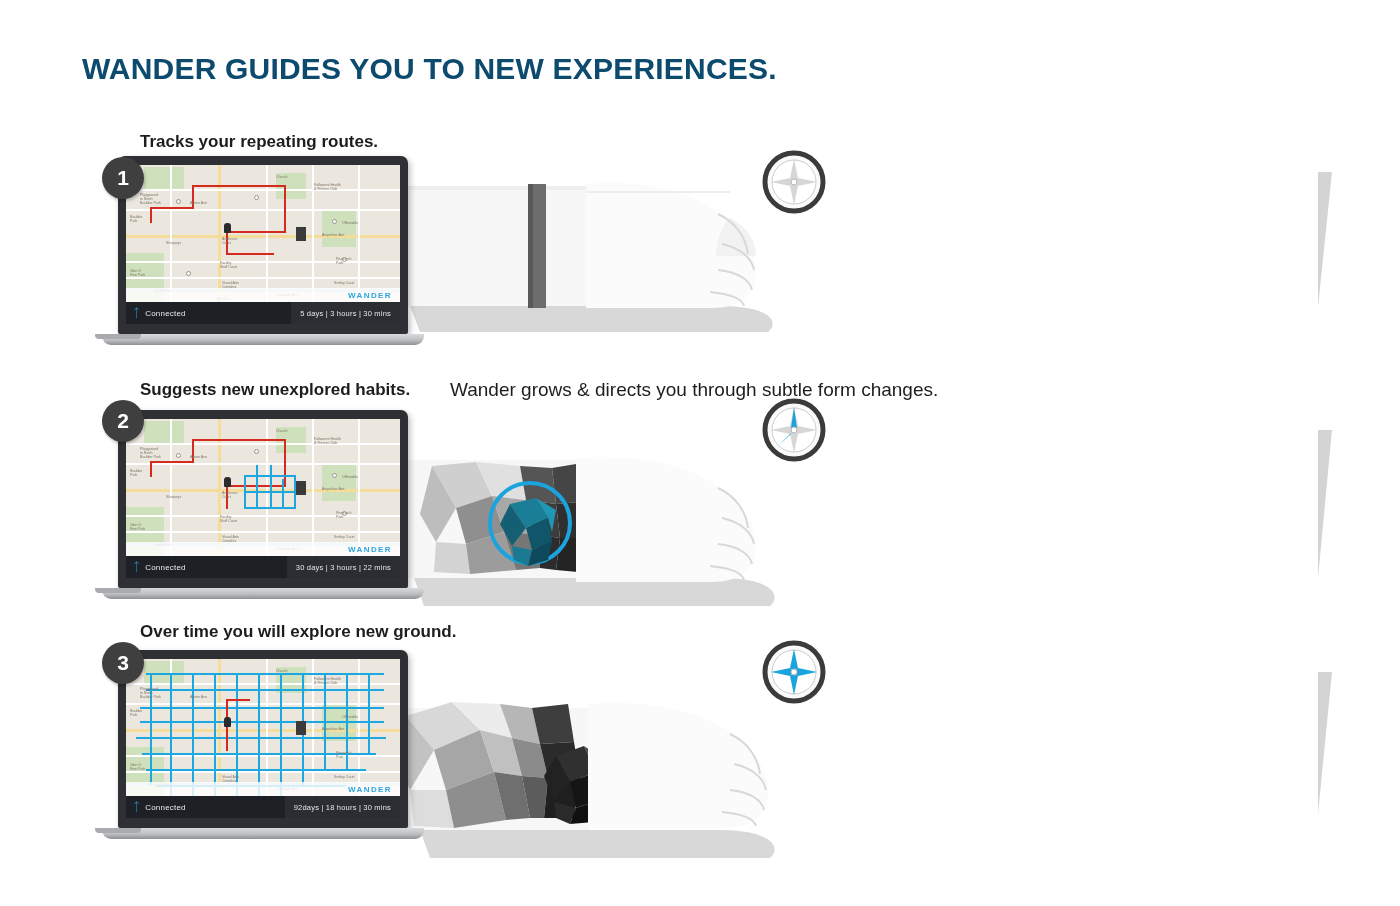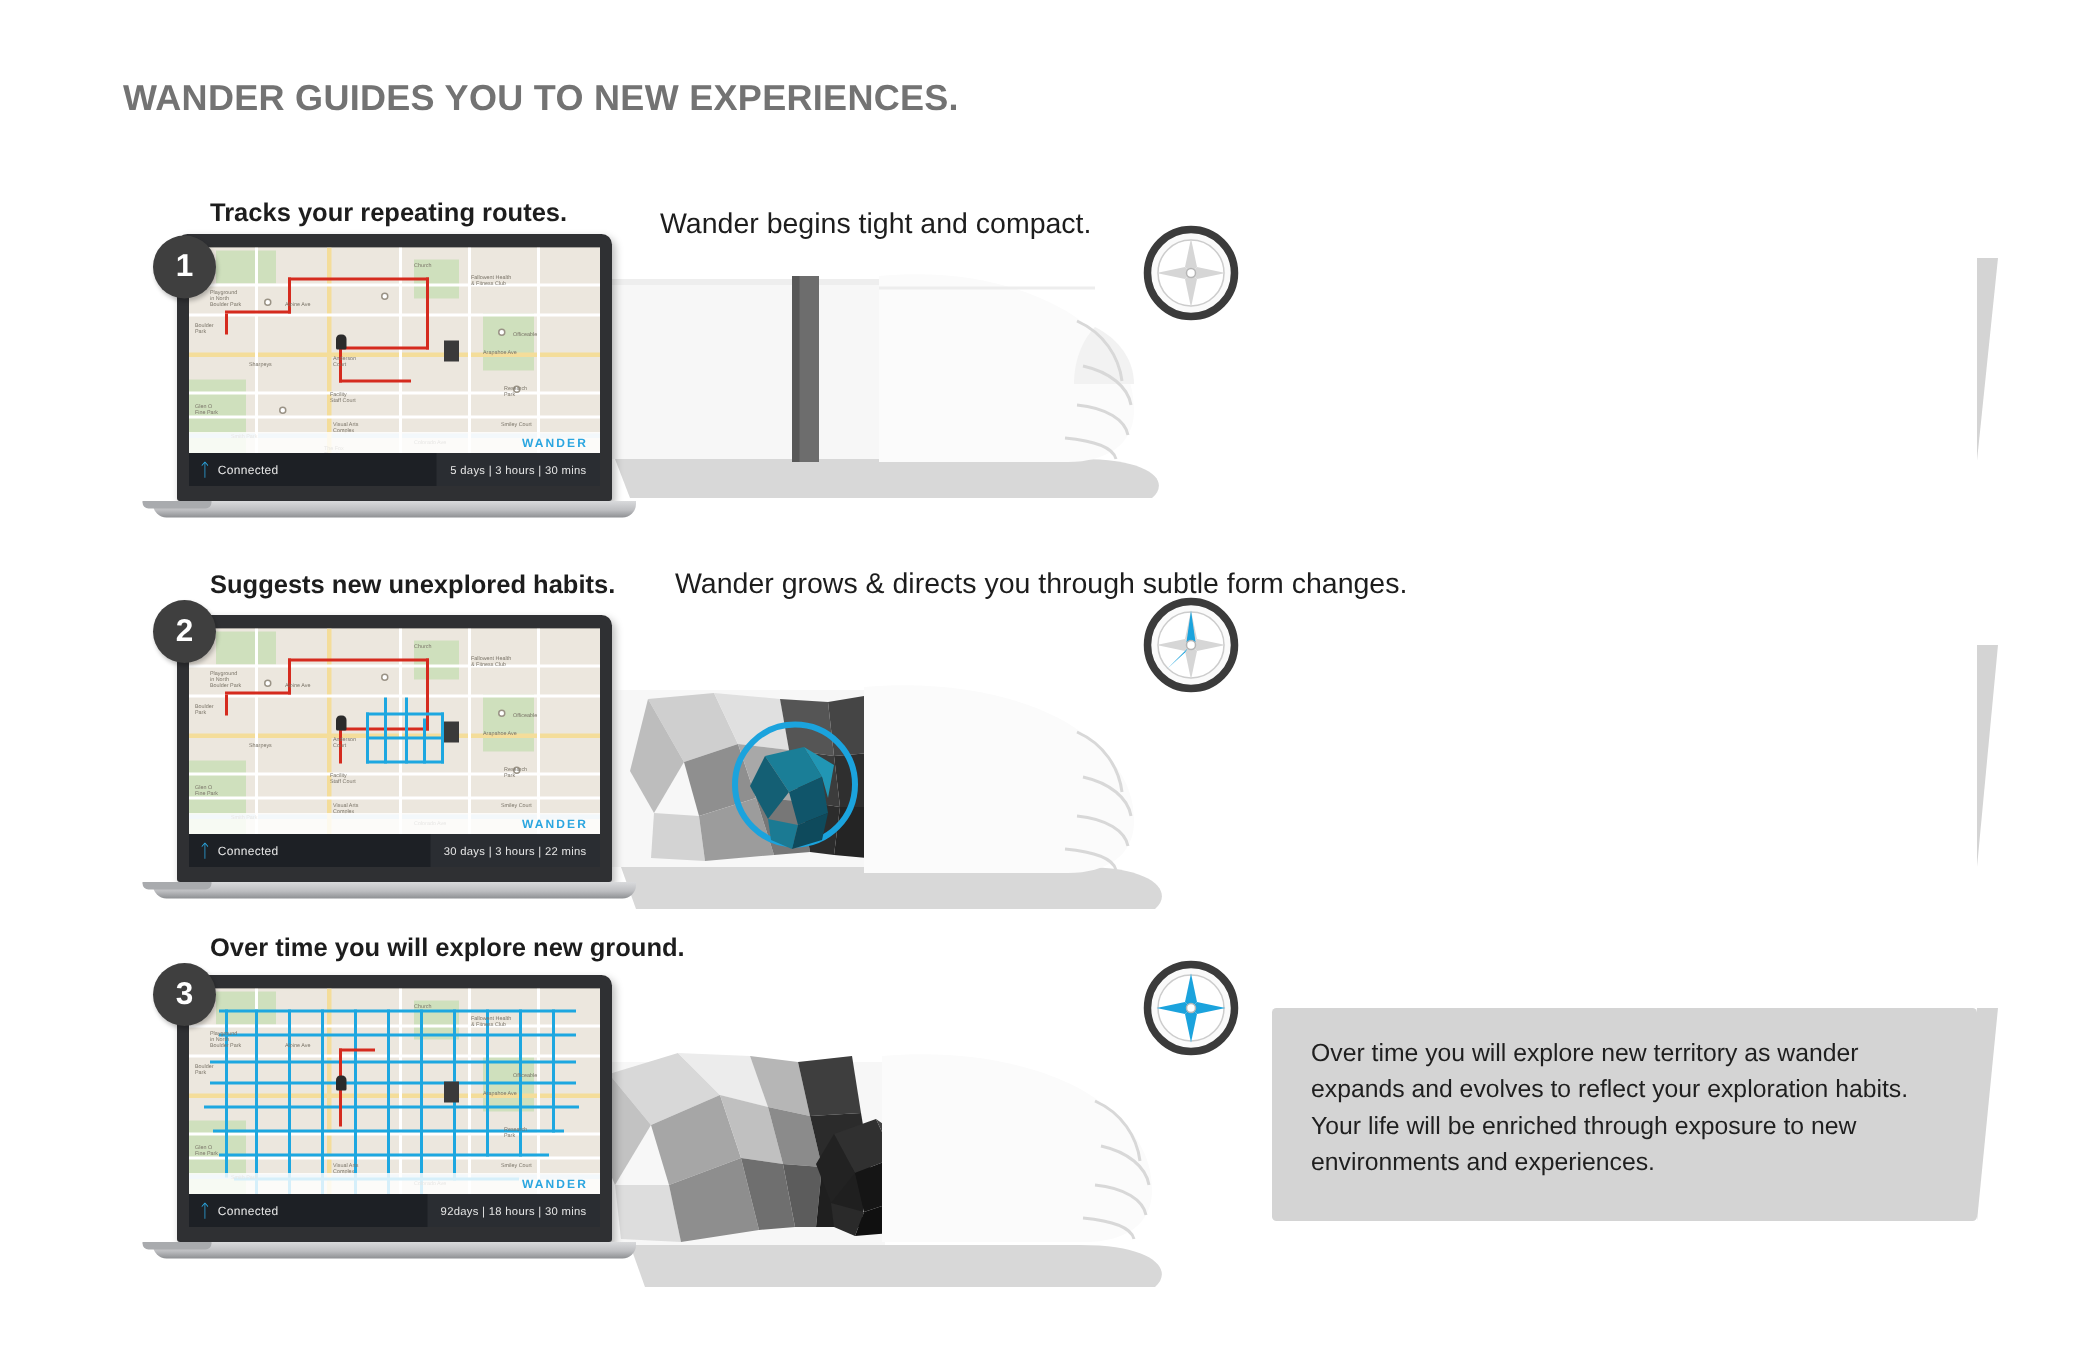--- a/index.html
+++ b/index.html
@@ -7,24 +7,24 @@
     width: 1400px; height: 906px;
     background: #ffffff;
     font-family: "Liberation Sans", sans-serif;
     overflow: hidden;
   }
   #page { position: relative; width: 1400px; height: 906px; background:#fff; }
 
   .headline {
     position: absolute;
     left: 82px; top: 52px;
-    font-size: 24px;
+    font-size: 30px;
     font-weight: 700;
     letter-spacing: 0.2px;
-    color: #737373;
+    color: #0c4a6e;
     white-space: nowrap;
   }
 
   
   .row { position: absolute; left: 0; width: 1400px; }
   .row1 { top: 120px; height: 240px; }
   .row2 { top: 370px; height: 250px; }
   .row3 { top: 612px; height: 255px; }
 
   
@@ -192,21 +192,20 @@
                C356,140 338,152 312,152 L186,152 Z" fill="#fbfbfb"></path>
       <path d="M330,62 C346,70 356,84 356,100 L316,100 C316,84 322,70 330,62 Z" fill="#f2f2f2"></path>
 
       <path d="M318,58 C336,66 346,82 348,98" fill="none" stroke="#d8d8d8" stroke-width="2"></path>
       <path d="M322,88 C340,92 352,102 354,114" fill="none" stroke="#d8d8d8" stroke-width="2"></path>
       <path d="M318,114 C338,116 350,124 352,134" fill="none" stroke="#d8d8d8" stroke-width="2"></path>
       <path d="M310,136 C330,138 342,142 344,150" fill="none" stroke="#d8d8d8" stroke-width="2"></path>
       <path d="M186,36 L330,36" fill="none" stroke="#ededed" stroke-width="2"></path>
     </svg>
 
-    <div class="cap-mid" style="left:440px; top:18px;">Wander begins tight and compact.</div>
 
     <svg class="compass" style="left:762px; top:30px;" viewBox="0 0 64 64">
       <circle cx="32" cy="32" r="29" fill="#fafafa" stroke="#3b3b3b" stroke-width="5"></circle>
       <circle cx="32" cy="32" r="22" fill="#ffffff" stroke="#cccccc" stroke-width="1"></circle>
       <polygon points="32,9 36,28 32,32 28,28" fill="#d6d6d6"></polygon>
       <polygon points="32,55 36,36 32,32 28,36" fill="#d6d6d6"></polygon>
       <polygon points="9,32 28,28 32,32 28,36" fill="#d6d6d6"></polygon>
       <polygon points="55,32 36,28 32,32 36,36" fill="#d6d6d6"></polygon>
       <polygon points="16,16 30,30 26,26" fill="#e4e4e4"></polygon>
       <polygon points="48,16 34,30 38,26" fill="#e4e4e4"></polygon>
@@ -476,23 +475,20 @@
       <polygon points="32,55 36,36 32,32 28,36" fill="#1ba3dd"></polygon>
       <polygon points="9,32 28,28 32,32 28,36" fill="#1ba3dd"></polygon>
       <polygon points="55,32 36,28 32,32 36,36" fill="#1ba3dd"></polygon>
       <polygon points="17,17 30,30 26,26" fill="#5ec4ec"></polygon>
       <polygon points="47,17 34,30 38,26" fill="#5ec4ec"></polygon>
       <polygon points="17,47 30,34 26,38" fill="#5ec4ec"></polygon>
       <polygon points="47,47 34,34 38,38" fill="#5ec4ec"></polygon>
       <circle cx="32" cy="32" r="3" fill="#ffffff" stroke="#b5b5b5"></circle>
     </svg>
 
-    <div class="panel" style="left:848px; top:60px; width:470px; height:142px;">
-      <p>Over time you will explore new territory as wander expands and evolves to reflect your exploration habits. Your life will be enriched through exposure to new environments and experiences.</p>
-    </div>
     <svg style="position:absolute; left:1318px; top:60px;" width="14" height="142" viewBox="0 0 14 142">
       <polygon points="0,0 14,0 0,142" fill="#d4d4d4"></polygon>
     </svg>
 
     <div class="laptop" style="left:118px; top:38px;">
       <div class="lid">
         <div class="screen">
           <div class="map">
             <div class="park" style="left:0; top:88px; width:38px; height:52px;"></div>
             <div class="park" style="left:150px; top:8px; width:30px; height:26px;"></div>

